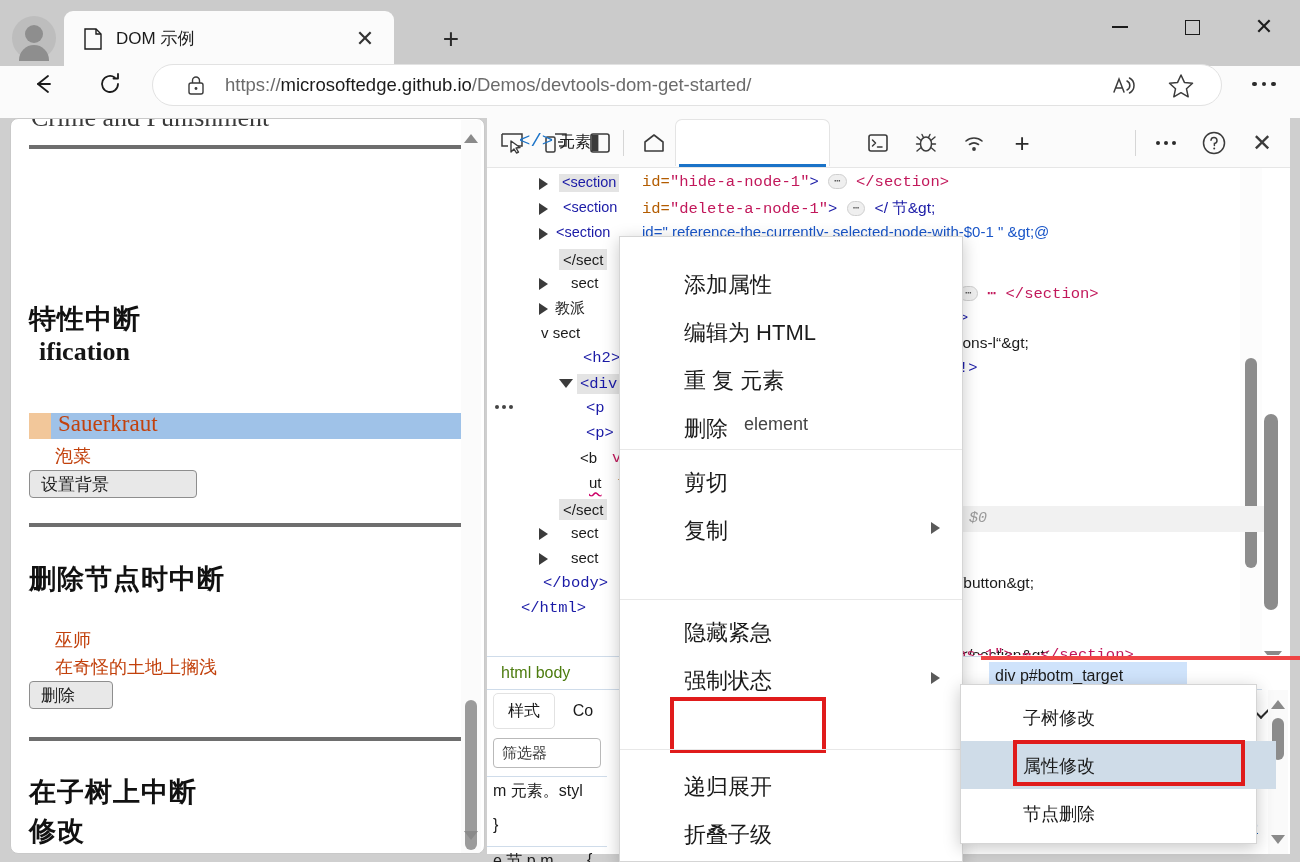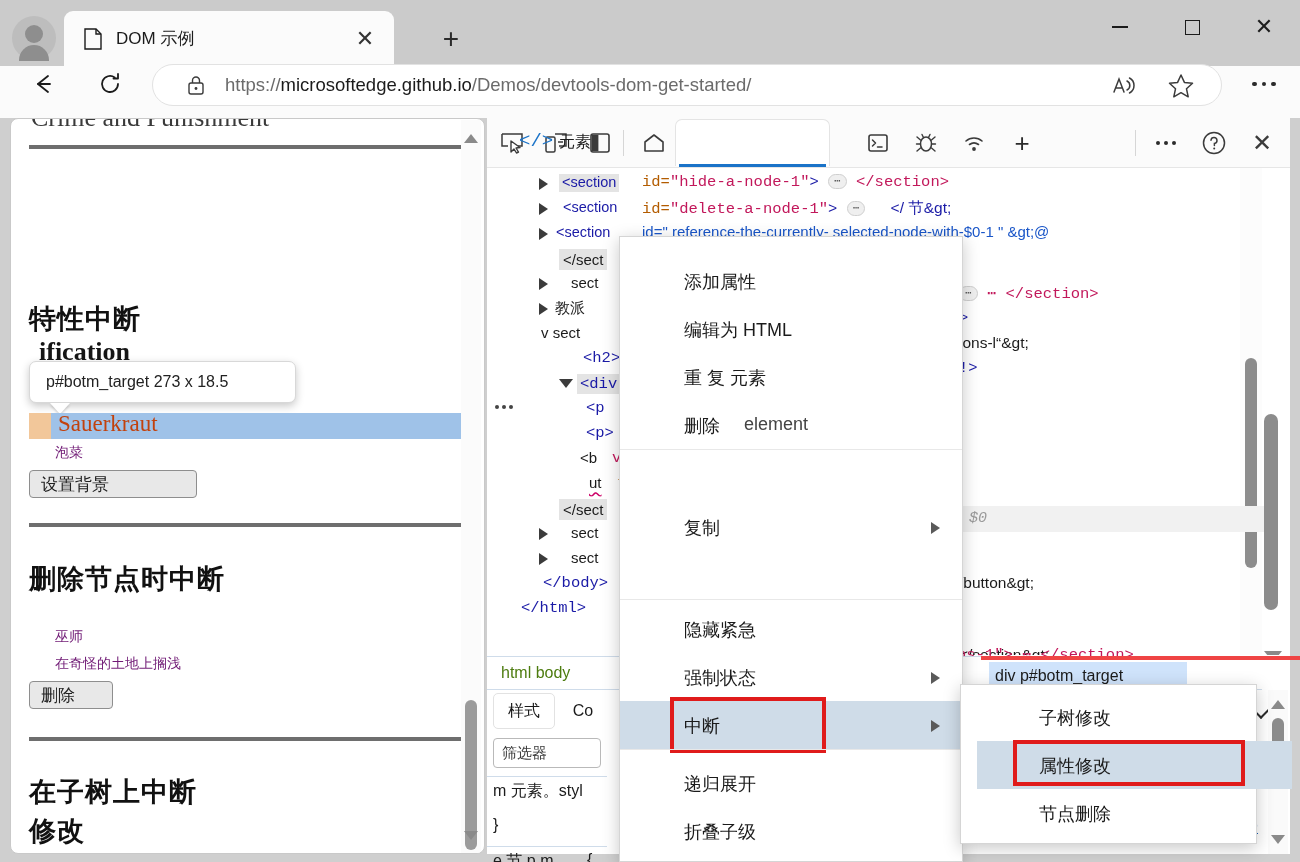--- a/index.html
+++ b/index.html
@@ -63,21 +63,21 @@
              background:#ffffff; border:1px solid #d8d8d8; border-radius:7px;
              box-shadow:0 3px 9px rgba(0,0,0,.22); }
   .tooltip span { position:absolute; left:16px; top:11px; font-size:16px; color:#222; white-space:nowrap; }
   .tooltip:after { content:""; position:absolute; left:20px; top:41px; width:0; height:0;
                    border-left:10px solid transparent; border-right:10px solid transparent;
                    border-top:11px solid #ffffff; filter:drop-shadow(0 2px 1px rgba(0,0,0,.16)); }
   .hl-row { position:absolute; left:18px; top:294px; width:434px; height:26px; background:#9fc2e8; }
   .hl-pad { position:absolute; left:18px; top:294px; width:22px; height:26px; background:#f2c79a; }
   .hl-text { position:absolute; left:47px; top:292px; font-family:"Liberation Serif", serif;
              font-size:23px; color:#c2410c; white-space:nowrap; }
-  .pg-line { position:absolute; font-family:Liberation Serif, serif; font-size:14px; color:#701a75; white-space:nowrap; }
+  .pg-line { position:absolute; font-family:Liberation Serif, serif; font-size:18px; color:#c2410c; white-space:nowrap; }
   .pg-btn { position:absolute; background:#e8e8e8; border:1px solid #8e8e8e; border-radius:4px;
             font-size:17px; color:#222; display:flex; align-items:center; padding:0 11px; height:28px; white-space:nowrap; }
 
   .pg-scroll { position:absolute; right:3px; top:1px; width:20px; height:734px; background:#fbfbfb; }
   .sc-up, .sc-dn { position:absolute; left:3px; width:0; height:0; border-left:7px solid transparent; border-right:7px solid transparent; }
   .sc-up { top:14px; border-bottom:9px solid #8a8a8a; }
   .sc-dn { bottom:14px; border-top:9px solid #8a8a8a; }
   .sc-thumb { position:absolute; left:4px; top:580px; width:12px; height:150px; background:#9b9b9b; border-radius:6px; }
 
   
@@ -147,31 +147,31 @@
   .dt-right-scroll { position:absolute; right:2px; top:572px; width:20px; height:164px; background:#fafafa; }
   .drs-up { position:absolute; left:3px; top:10px; width:0; height:0; border-left:7px solid transparent; border-right:7px solid transparent; border-bottom:9px solid #8a8a8a; }
   .drs-thumb { position:absolute; left:4px; top:28px; width:12px; height:42px; background:#8c8c8c; border-radius:6px; }
   .drs-dn { position:absolute; left:3px; bottom:10px; width:0; height:0; border-left:7px solid transparent; border-right:7px solid transparent; border-top:9px solid #8a8a8a; }
   .link9 { position:absolute; right:32px; bottom:18px; font-size:16px; color:#1a5fb4; text-decoration:underline; }
 
   
   .ctxmenu { position:absolute; left:619px; top:236px; width:344px; height:626px;
              background:#ffffff; border:1px solid #d5d5d5; box-shadow:0 4px 16px rgba(0,0,0,.22); }
   .mi { position:absolute; left:0; width:342px; height:48px; }
-  .mi-label { position:absolute; left:64px; top:13px; font-size:18px; color:#1b1b1b; white-space:nowrap; }
+  .mi-label { position:absolute; left:64px; top:13px; font-size:22px; color:#1b1b1b; white-space:nowrap; }
   .mi-label2 { position:absolute; left:124px; top:13px; font-size:18px; color:#444; white-space:nowrap; }
   .mi-arrow { position:absolute; right:22px; top:19px; width:0; height:0;
               border-top:6px solid transparent; border-bottom:6px solid transparent; border-left:9px solid #5a5a5a; }
   .mi-sep { position:absolute; left:0; width:342px; height:1px; background:#e8e8e8; }
   .mi-hover { background:#cfdce8; }
   .redbox { position:absolute; border:4px solid #e01b1b; }
 
   .submenu { position:absolute; left:960px; top:684px; width:297px; height:160px;
              background:#ffffff; border:1px solid #d5d5d5; box-shadow:0 4px 16px rgba(0,0,0,.22); }
-  .smi { position:absolute; left:16px; width:315px; height:48px; }
+  .smi { position:absolute; left:0; width:315px; height:48px; }
   .smi-label { position:absolute; left:62px; top:13px; font-size:18px; color:#1b1b1b; white-space:nowrap; }
 </style>
 </head>
 <body>
 
 <div id="app">
 
   <div class="titlebar">
     <div class="profile-btn">
       <div class="profile-circle"></div>
@@ -243,23 +243,20 @@
       <i></i>
       <i></i>
   </div>
 
   <div class="page">
     <div class="pg-faint">Crime and Punishment</div>
     <div class="hr" style="top:26px"></div>
     <div class="h2c" style="left:18px; top:182px">特性中断</div>
     <div class="ghost" style="top:218px">ification</div>
 
-    <div class="tooltip">
-      <span>p#botm_target 273 x 18.5</span>
-    </div>
 
     <div class="hl-row"></div>
     <div class="hl-pad"></div>
     <div class="hl-text">Sauerkraut</div>
 
     <div class="pg-line" style="left:44px; top:325px">泡菜</div>
     <div class="pg-btn" style="left:18px; top:351px; width:168px">设置背景</div>
 
     <div class="hr" style="top:404px"></div>
     <div class="h2c" style="left:18px; top:442px">删除节点时中断</div>
@@ -364,21 +361,21 @@
           <span class="attrv">&lt;/section&gt;</span>
         </span>
       </div>
 
       <div class="dom-row" style="top:29px">
         <span class="tw" style="left:52px; top:6px"></span>
         <span style="position:absolute; left:76px; top:2px;" class="tag">&lt;section</span>
         <span style="position:absolute; left:155px; top:1px;">
           <span class="attrn">id=</span><span class="attrv">"delete-a-node-1"</span><span class="punc">&gt;</span>
           <span class="ellip">⋯</span>
-          <span class="punc" style="font-family:'Liberation Sans',sans-serif;margin-left:16px;">&lt;/ 节&amp;gt;</span>
+          <span class="punc" style="font-family:'Liberation Sans',sans-serif;">&lt;/ 节&amp;gt;</span>
         </span>
       </div>
 
       <div class="dom-row" style="top:54px">
         <span class="tw" style="left:52px; top:6px"></span>
         <span style="position:absolute; left:69px; top:2px;" class="tag">&lt;section</span>
         <span style="position:absolute; left:155px; top:1px; color:#1a56c8; font-family:'Liberation Sans',sans-serif; font-size:15px;">id=" reference-the-currently- selected-node-with-$0-1 " &amp;gt;@</span>
       </div>
 
       <div class="dom-row" style="top:79px">
@@ -530,39 +527,38 @@
     <div class="mi" style="top:116px">
       <span class="mi-label">重 复 元素</span>
     </div>
     <div class="mi" style="top:164px">
       <span class="mi-label">删除</span>
       <span class="mi-label2">element</span>
     </div>
 
     <div class="mi-sep" style="top:212px"></div>
 
+    <div class="mi" style="top:218px">
+      <span class="mi-label">剪切</span>
+    </div>
     <div class="mi" style="top:266px">
       <span class="mi-label">复制</span>
       <span class="mi-arrow"></span>
     </div>
 
     <div class="mi-sep" style="top:362px"></div>
 
     <div class="mi" style="top:368px">
       <span class="mi-label">隐藏紧急</span>
     </div>
     <div class="mi" style="top:416px">
       <span class="mi-label">强制状态</span>
       <span class="mi-arrow"></span>
     </div>
 
-    <div class="mi mi-hover" style="top:464px">
-      <span class="mi-label">中断</span>
-      <span class="mi-arrow"></span>
-    </div>
     <div class="redbox" style="left:50px; top:460px; width:156px; height:56px;"></div>
 
     <div class="mi-sep" style="top:512px"></div>
 
     <div class="mi" style="top:522px">
       <span class="mi-label">递归展开</span>
     </div>
     <div class="mi" style="top:570px">
       <span class="mi-label">折叠子级</span>
     </div>

